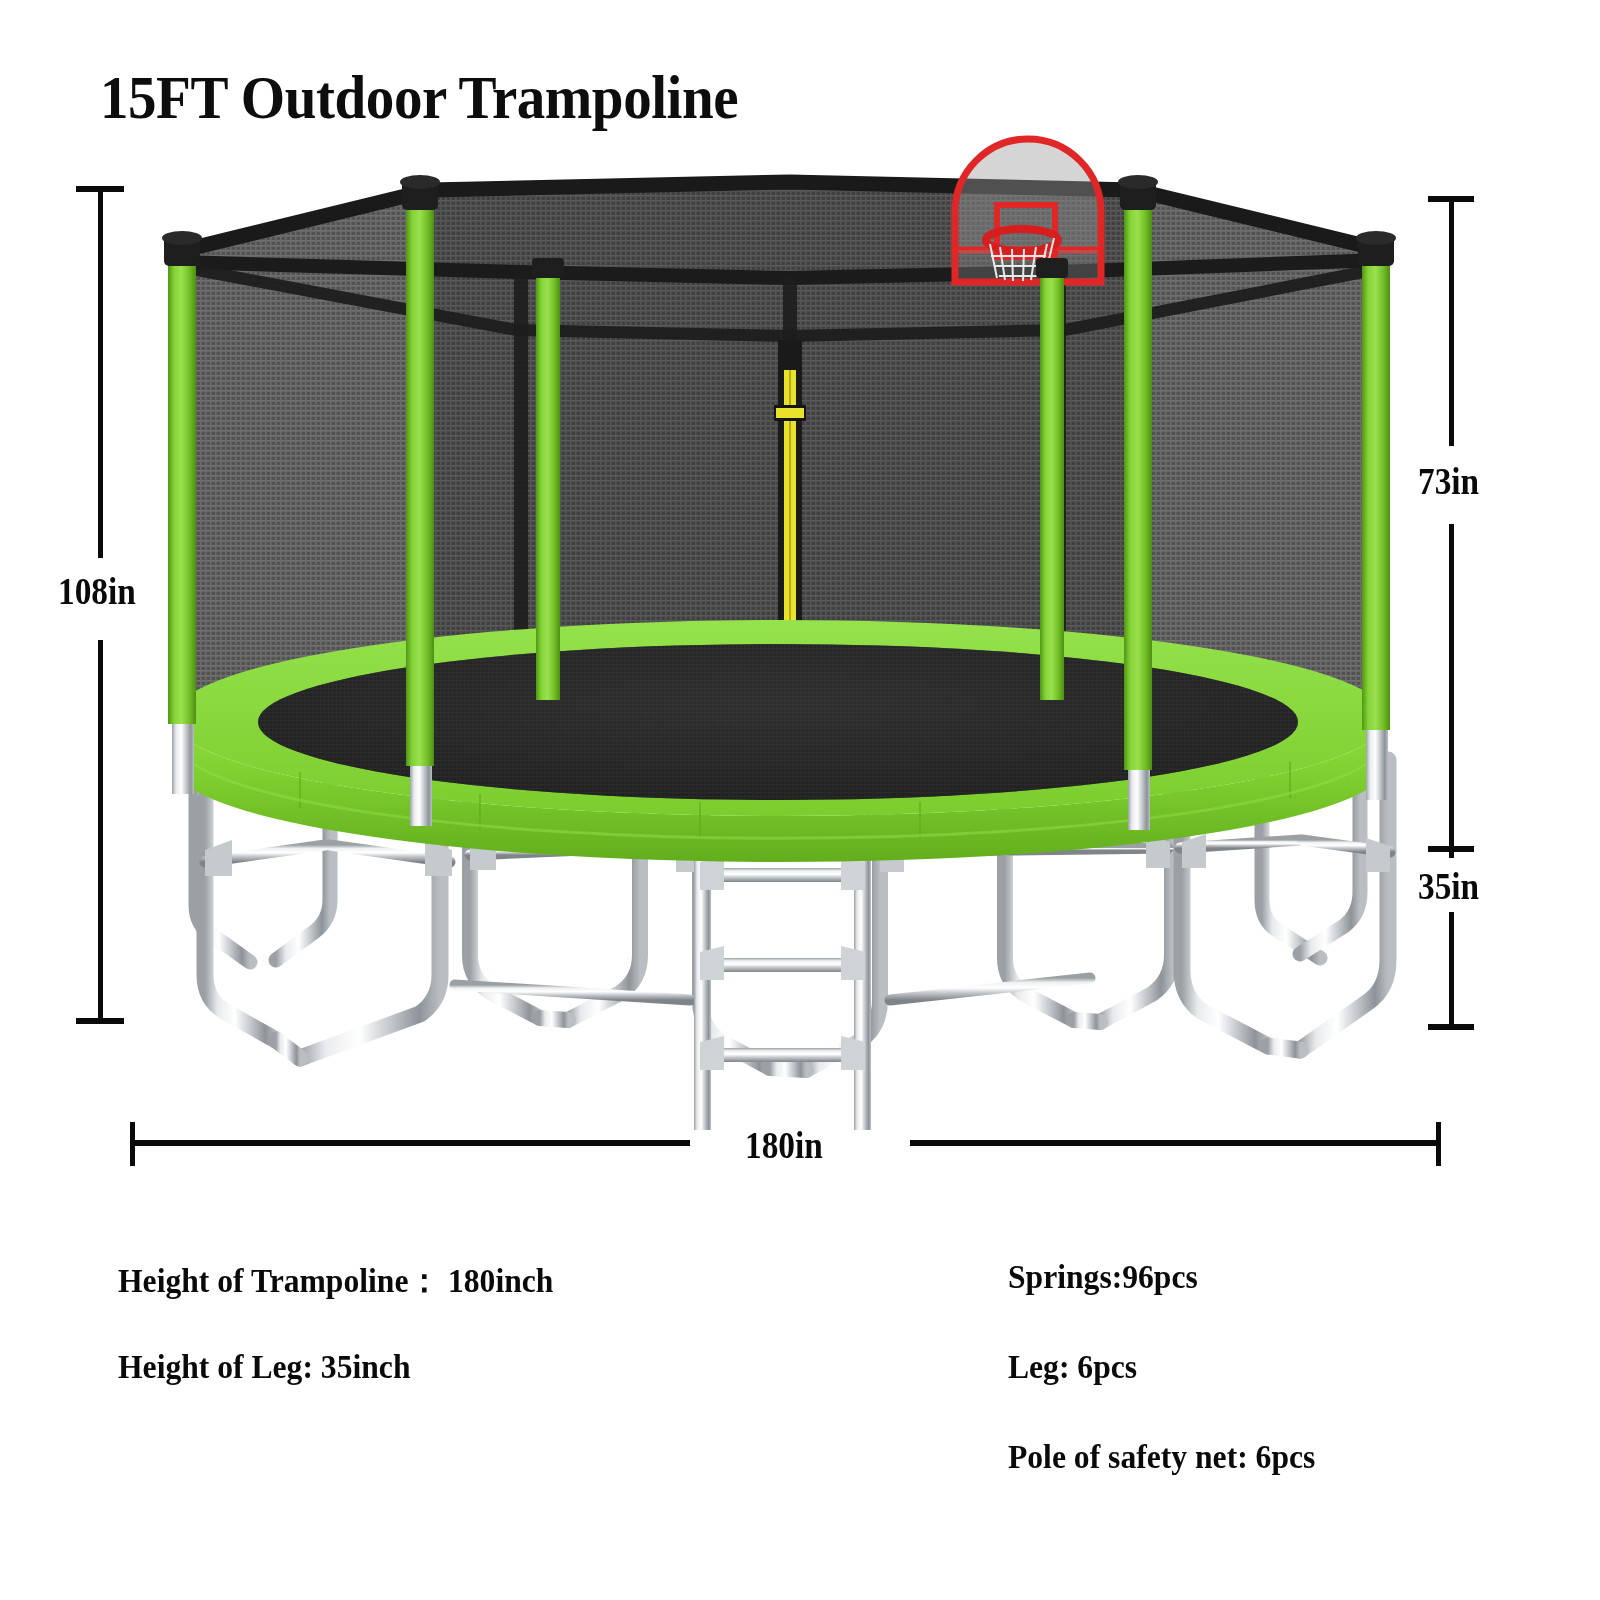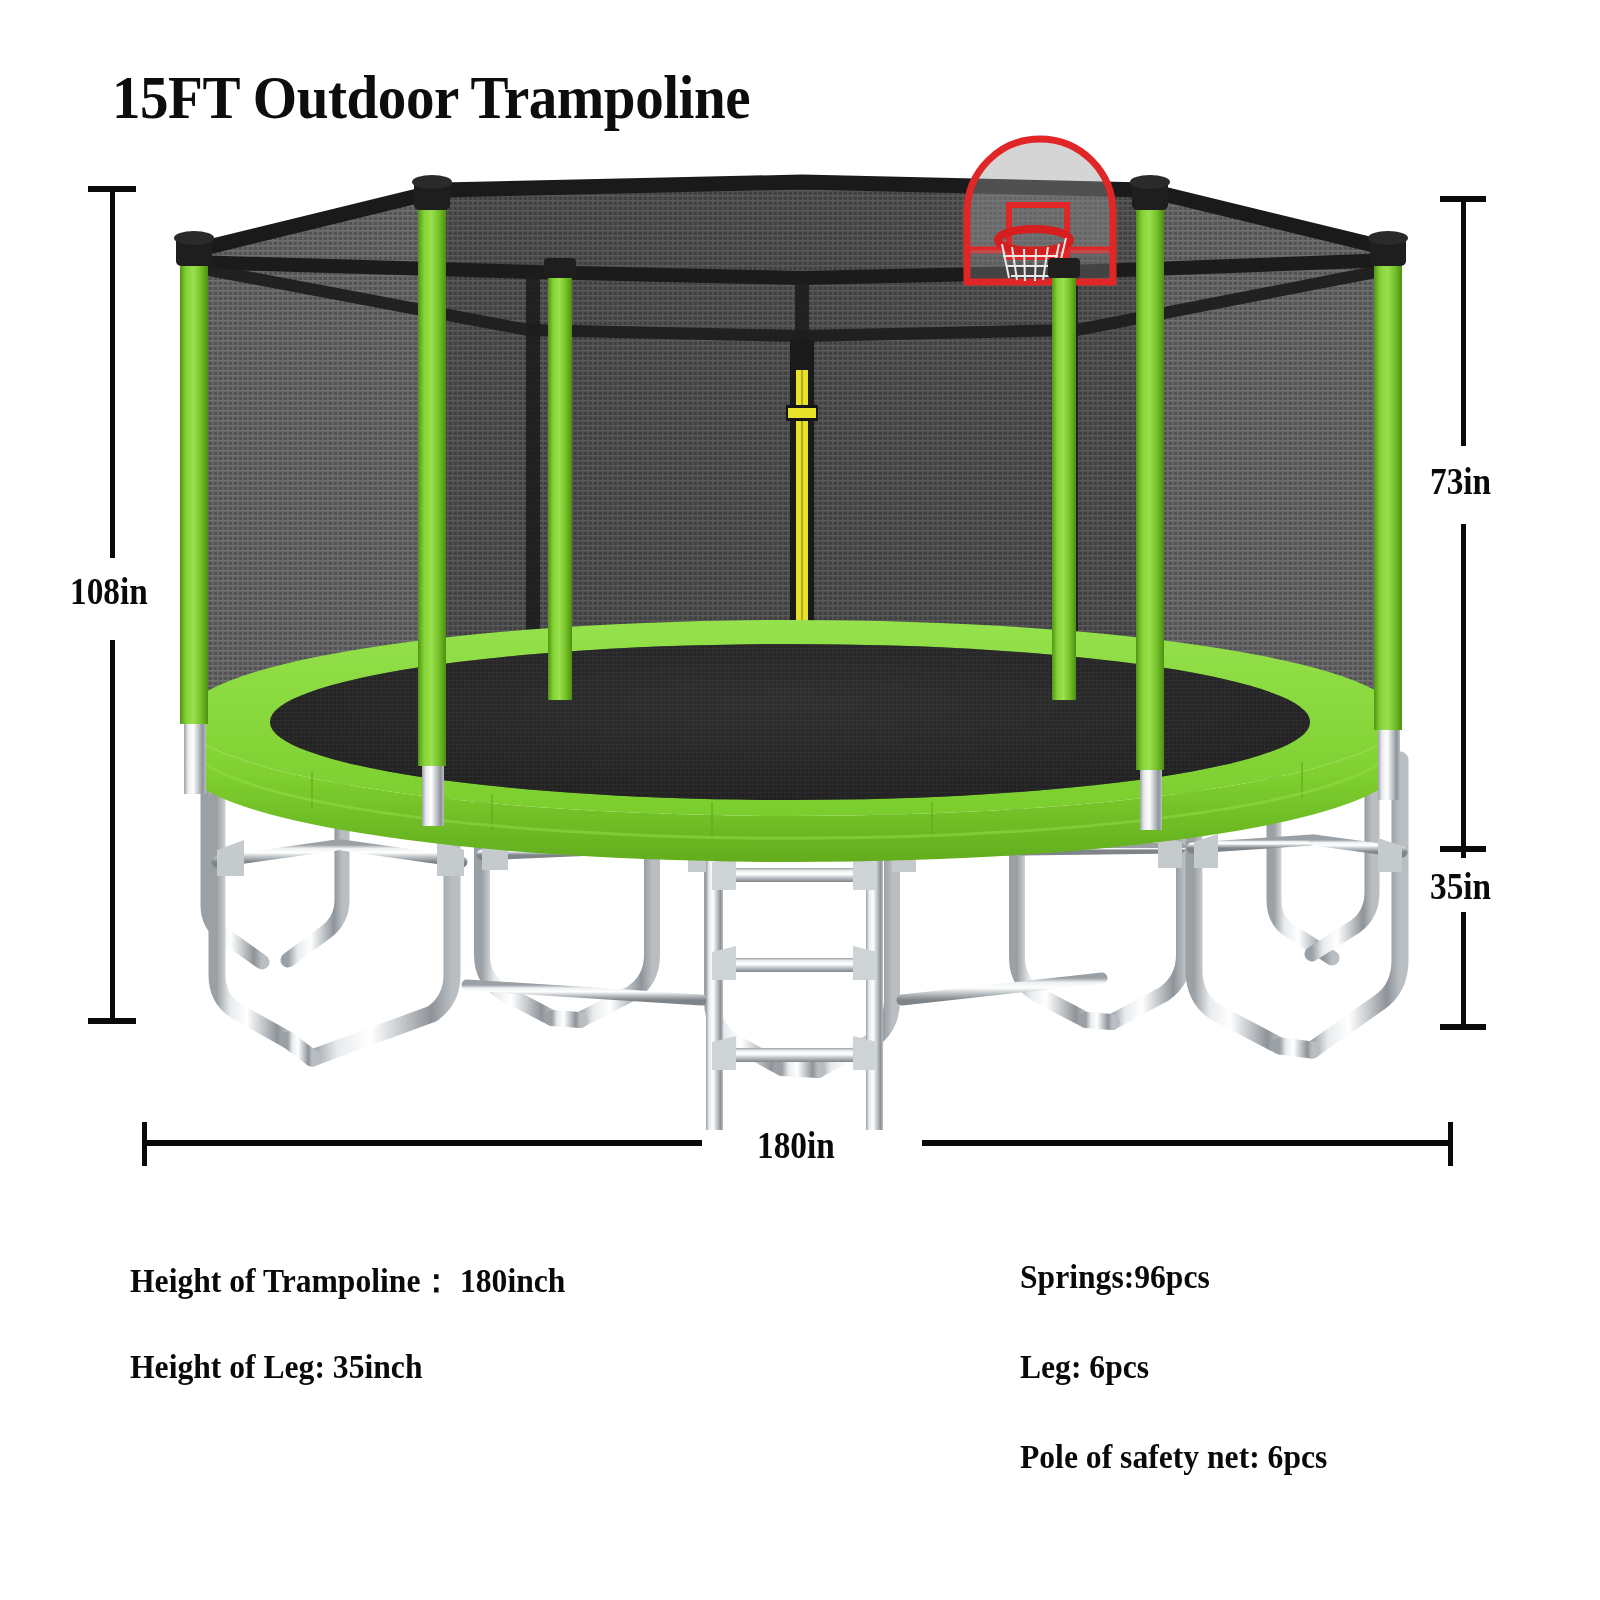--- a/index.html
+++ b/index.html
@@ -1,21 +1,21 @@
 <!DOCTYPE html>
 <html><head>
 <meta charset="utf-8">
 <style>
   html,body{margin:0;padding:0;}
   body{
     width:1600px;height:1600px;background:#ffffff;
     font-family:"Liberation Serif",serif;
     position:relative;overflow:hidden;
   }
-  #stage{position:absolute;left:0;top:0;width:1580px;height:1600px;margin-left:12px;}
+  #stage{position:absolute;left:0;top:0;width:1580px;height:1600px;}
 
   
   #title{
     position:absolute;left:100px;top:62px;
     font-family:"Liberation Serif",serif;
     font-weight:700;font-size:62px;letter-spacing:-0.5px;
     color:#0d0d0d;white-space:nowrap;
     transform:scaleX(0.92);transform-origin:left center;
   }
 

